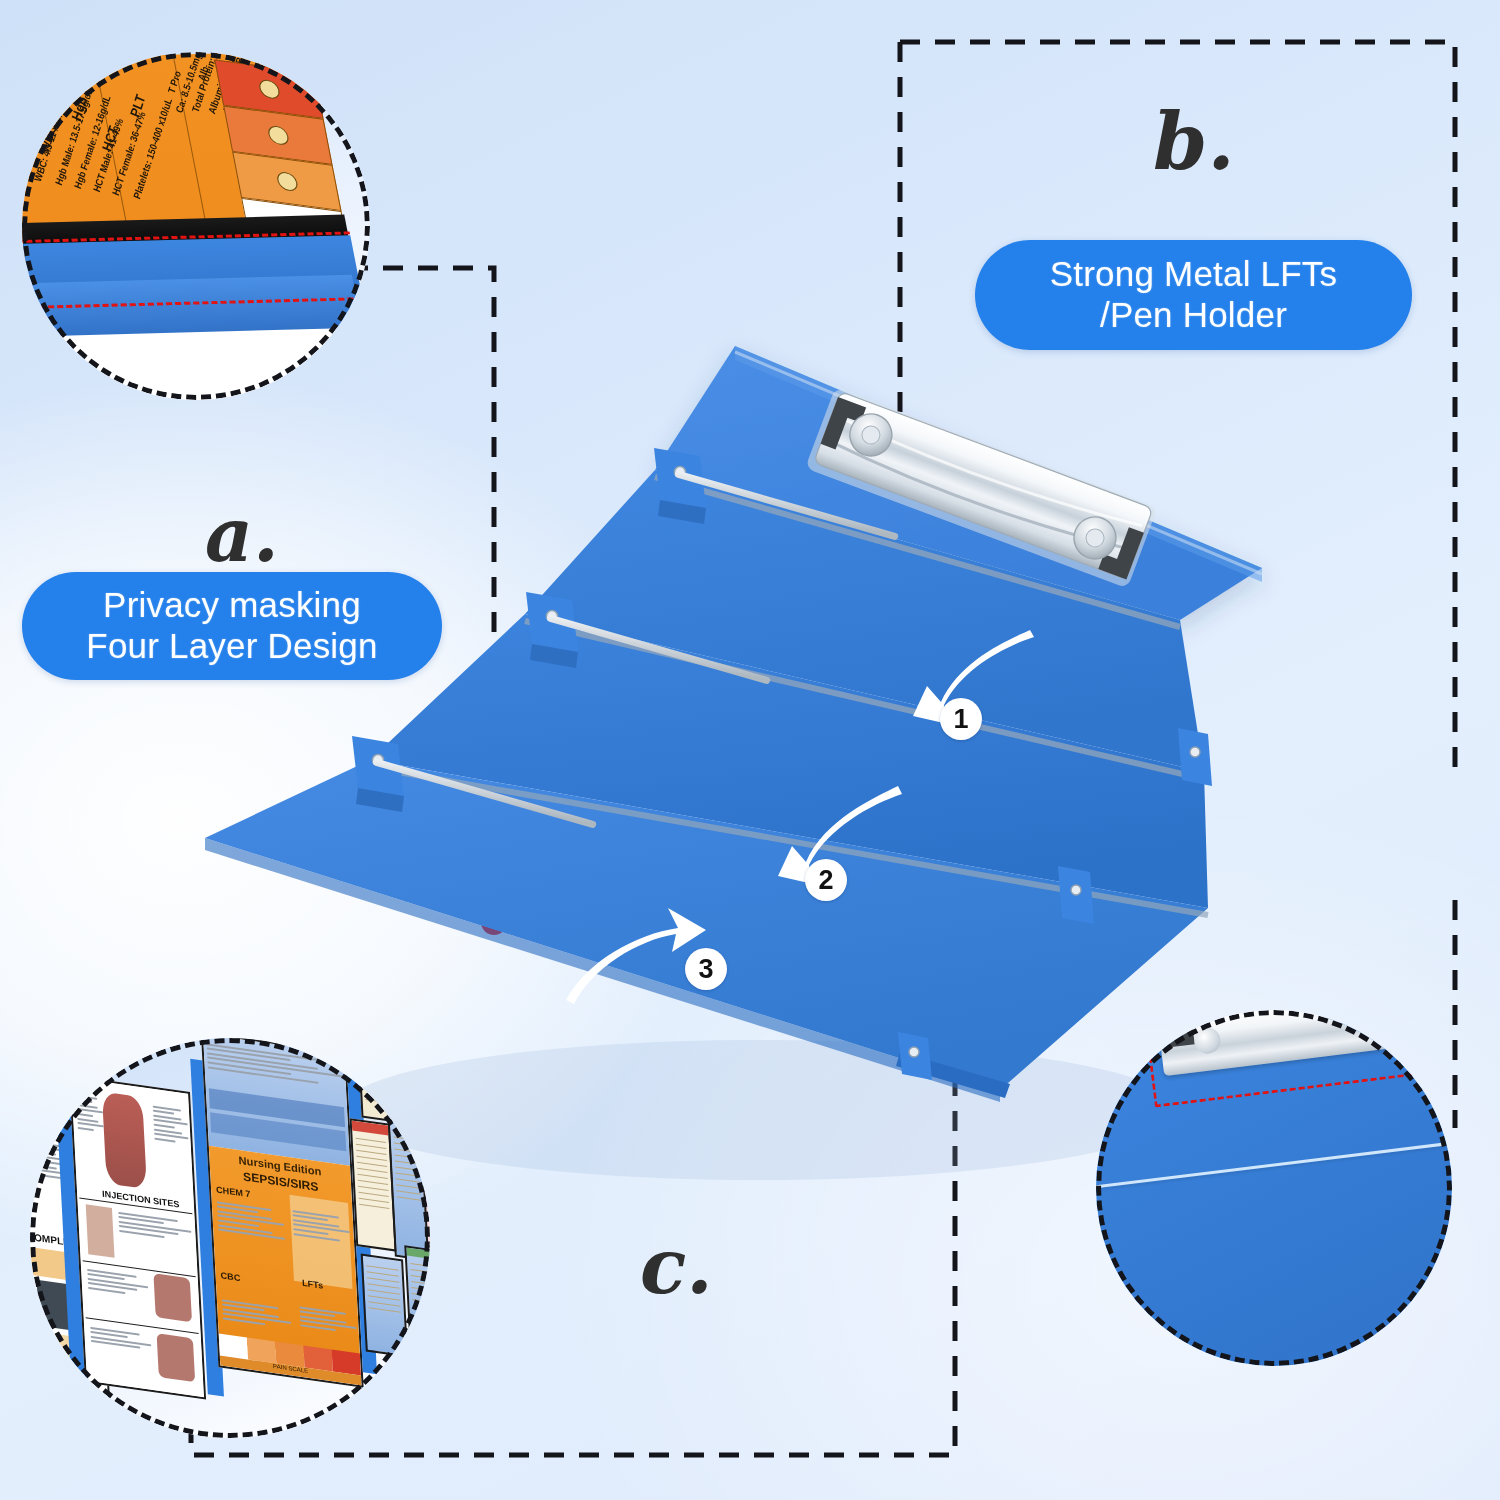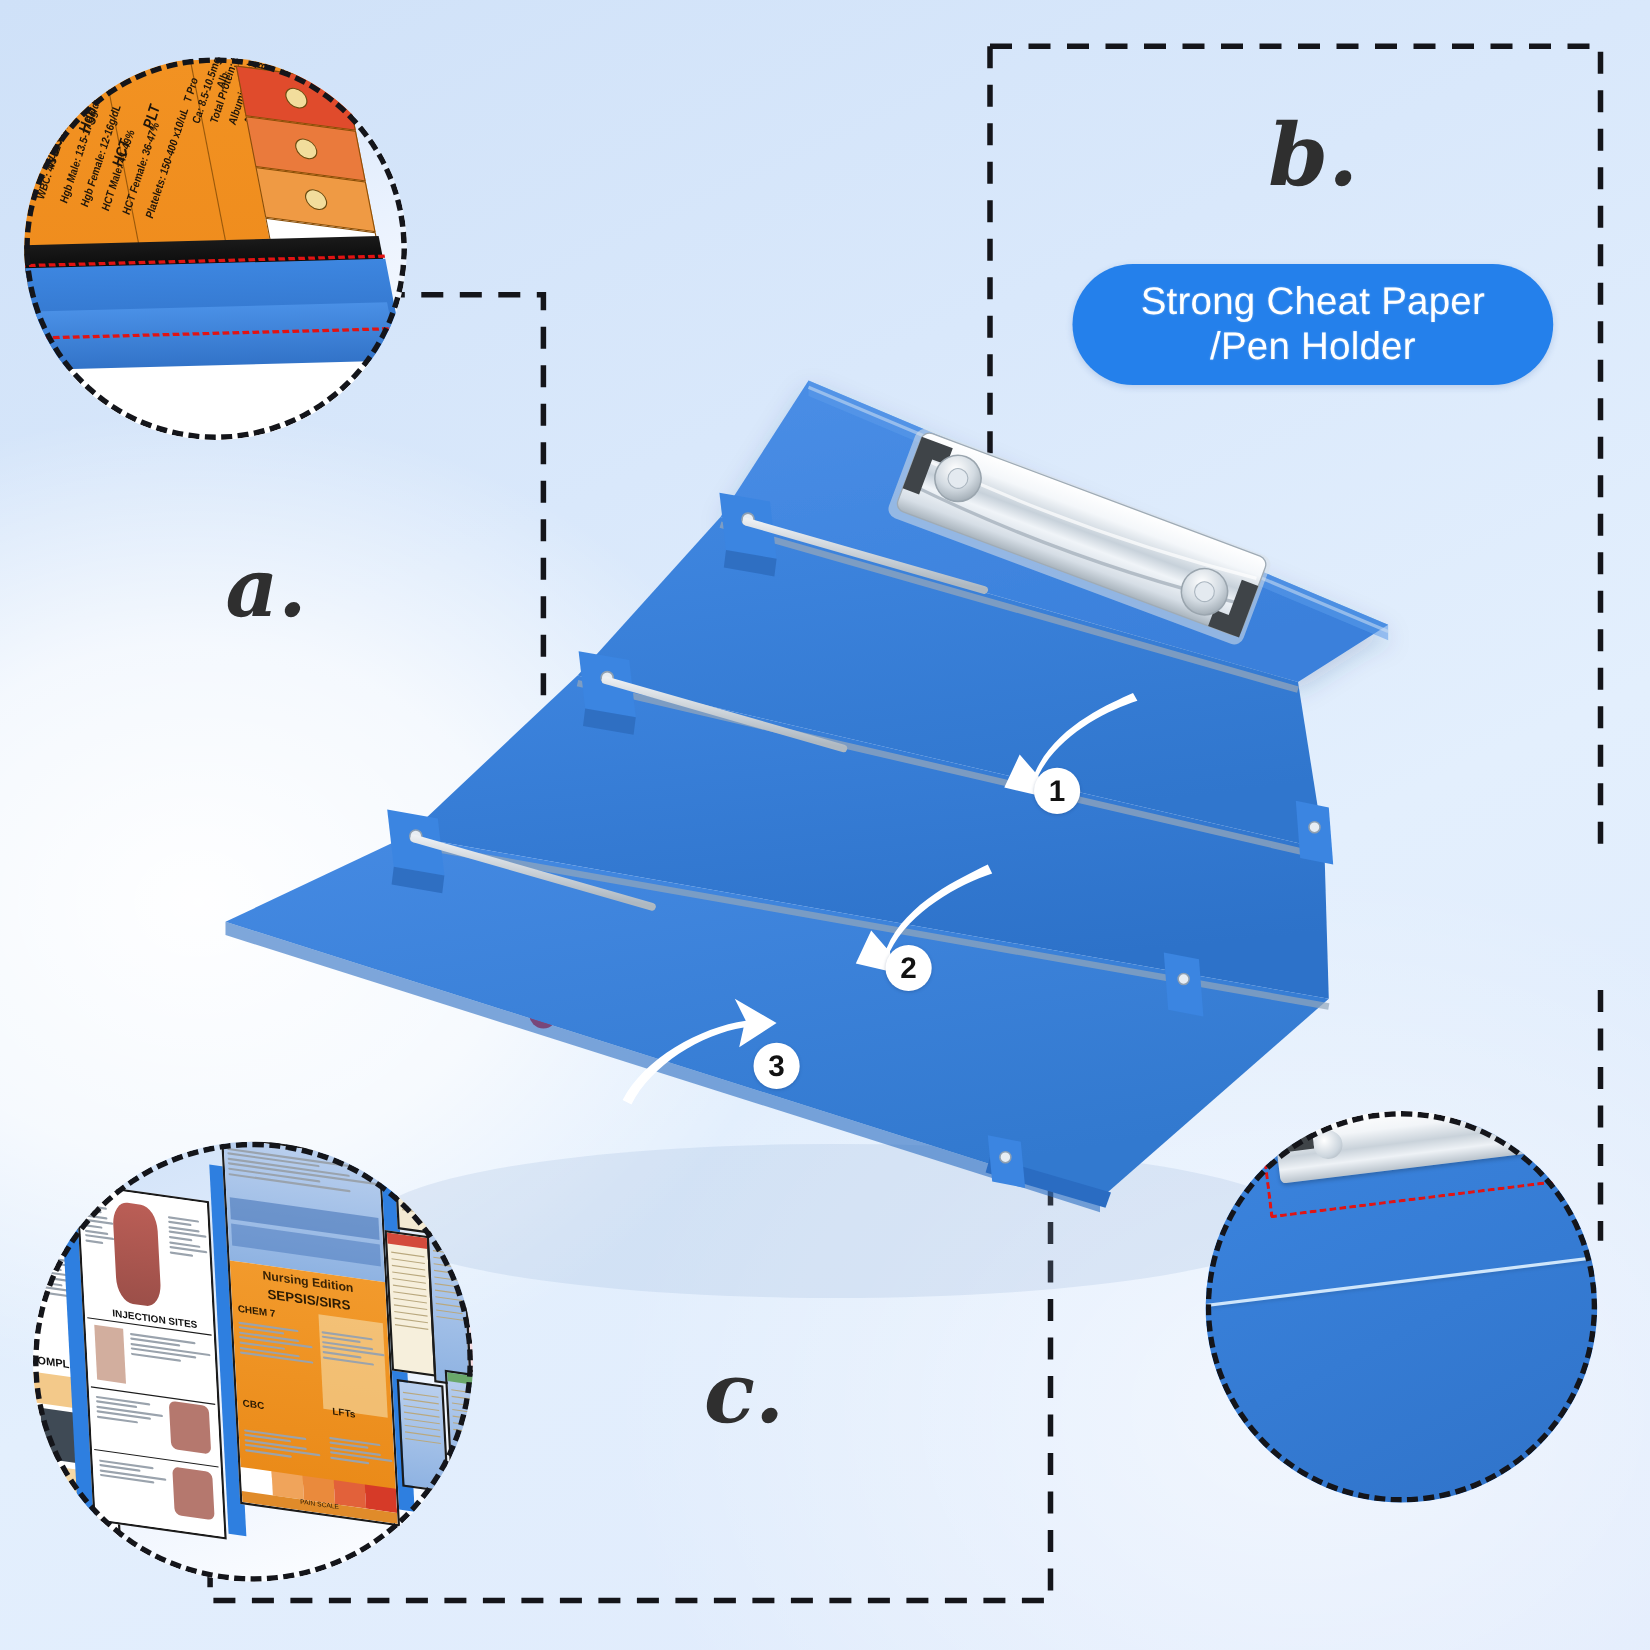--- a/index.html
+++ b/index.html
@@ -608,22 +608,26 @@
       <div class="tab" style="left:0;top:0;border-radius:4px 0 0 0;"></div>
       <div class="tab" style="right:0;bottom:0;border-radius:0 0 4px 0;"></div>
       <div class="rv" style="left:34px;top:13px;"></div>
       <div class="rv" style="right:28px;top:18px;"></div>
     </div>
     <div class="b2red"></div>
     <div class="ring"></div>
   </div>
 
   <div class="letter" id="ltr-a">a.</div>
+  <div class="pill" id="pill-a">
+    <span>Privacy masking
+Four Layer Design</span>
+  </div>
 
   <div class="letter" id="ltr-b">b.</div>
   <div class="pill" id="pill-b">
-    <span>Strong Cheat Paper
+    <span>Strong Metal LFTs
 /Pen Holder</span>
   </div>
 
   <div class="letter" id="ltr-c">c.</div>
 
 </div>
 
 </body></html>

